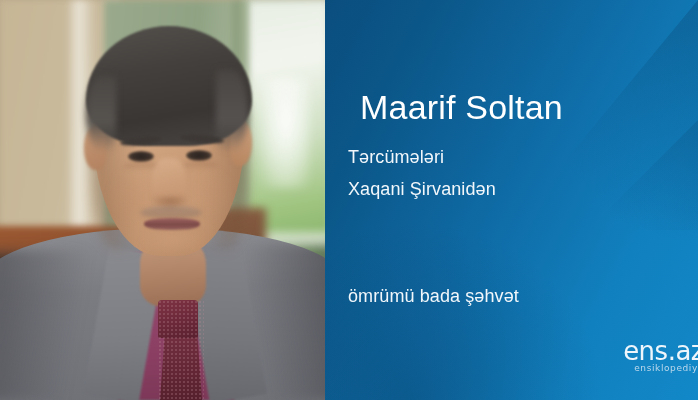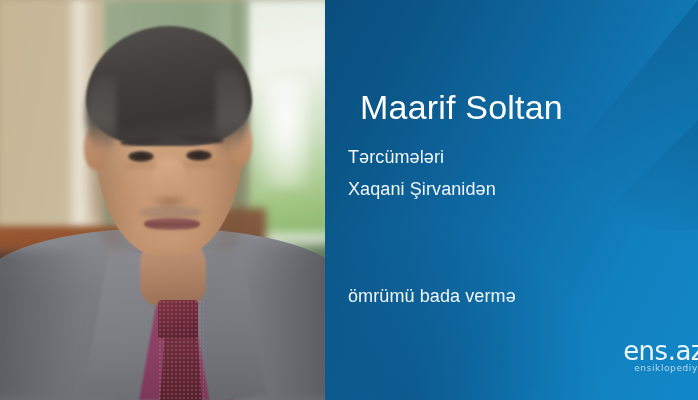--- a/index.html
+++ b/index.html
@@ -530,21 +530,21 @@
   <div class="panel">
     <div class="panel-wedge"></div>
     <div class="panel-wedge2"></div>
     <div class="panel-glow"></div>
 
     <div class="panel-content">
       <h1 class="title">Maarif Soltan</h1>
 
       <p class="line line-2">Xaqani Şirvanidən</p>
       <p class="line line-1">Tərcümələri</p>
-      <p class="line line-4">ömrümü bada vermə</p>
+      <p class="line line-4">ömrümü bada şəhvət</p>
 
       <div class="logo">
         <span class="logo-main">ens.az</span>
         <span class="logo-sub">ensiklopediya</span>
       </div>
     </div>
   </div>
 
 </div>
 

